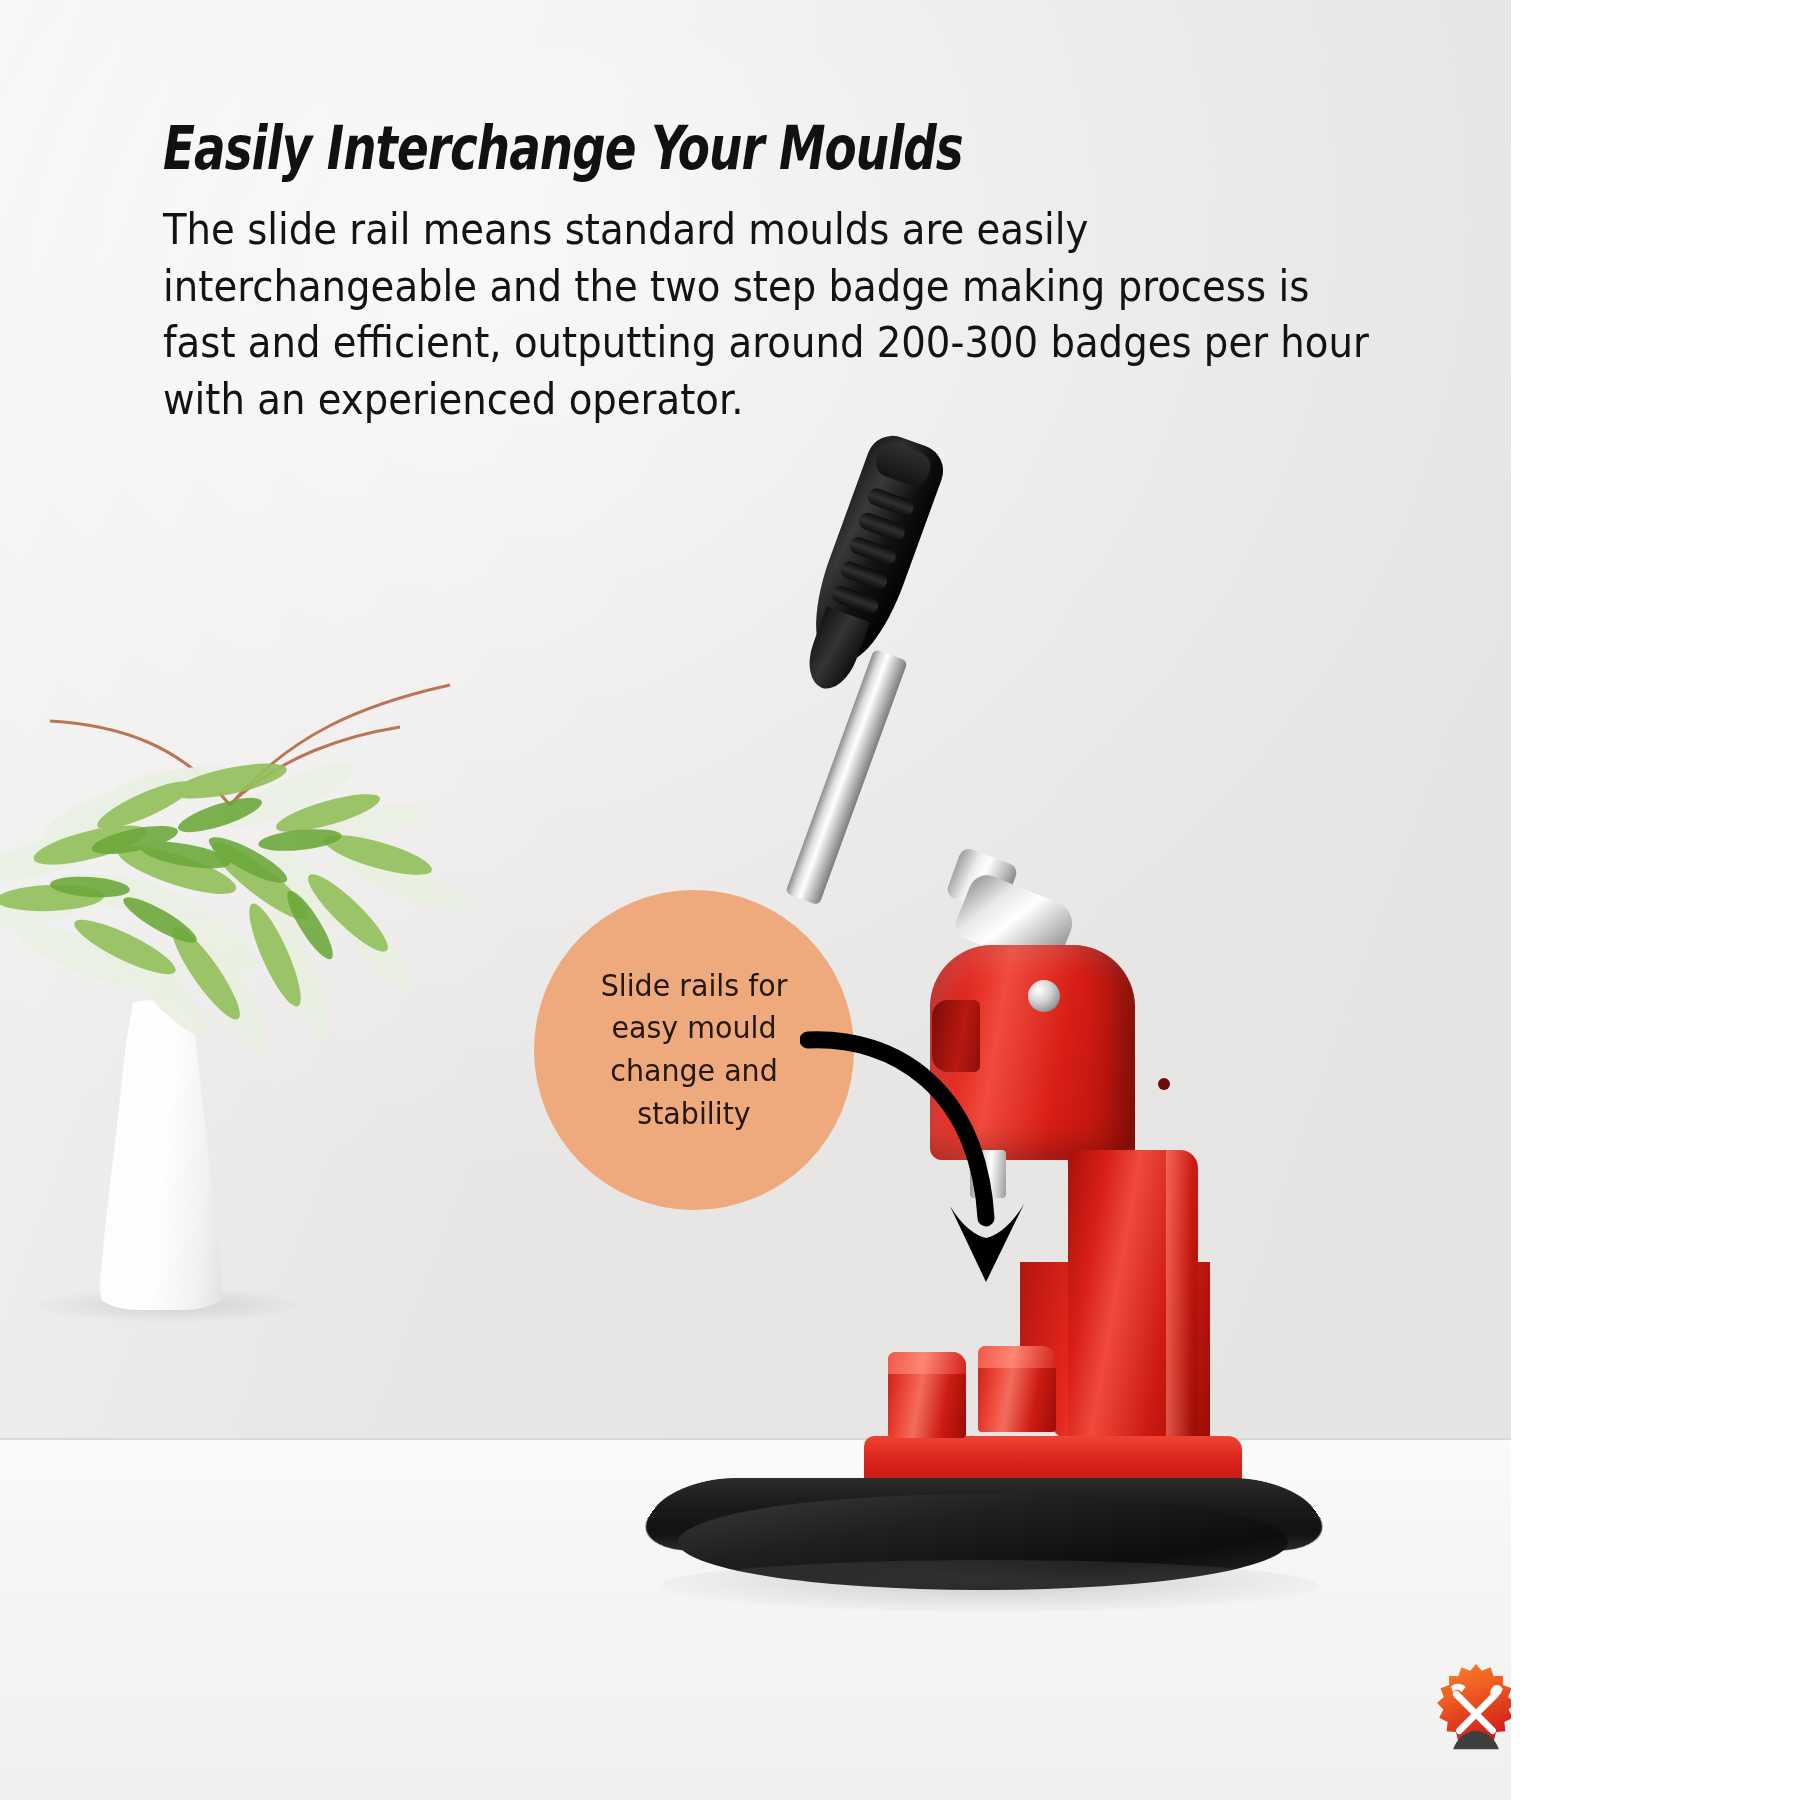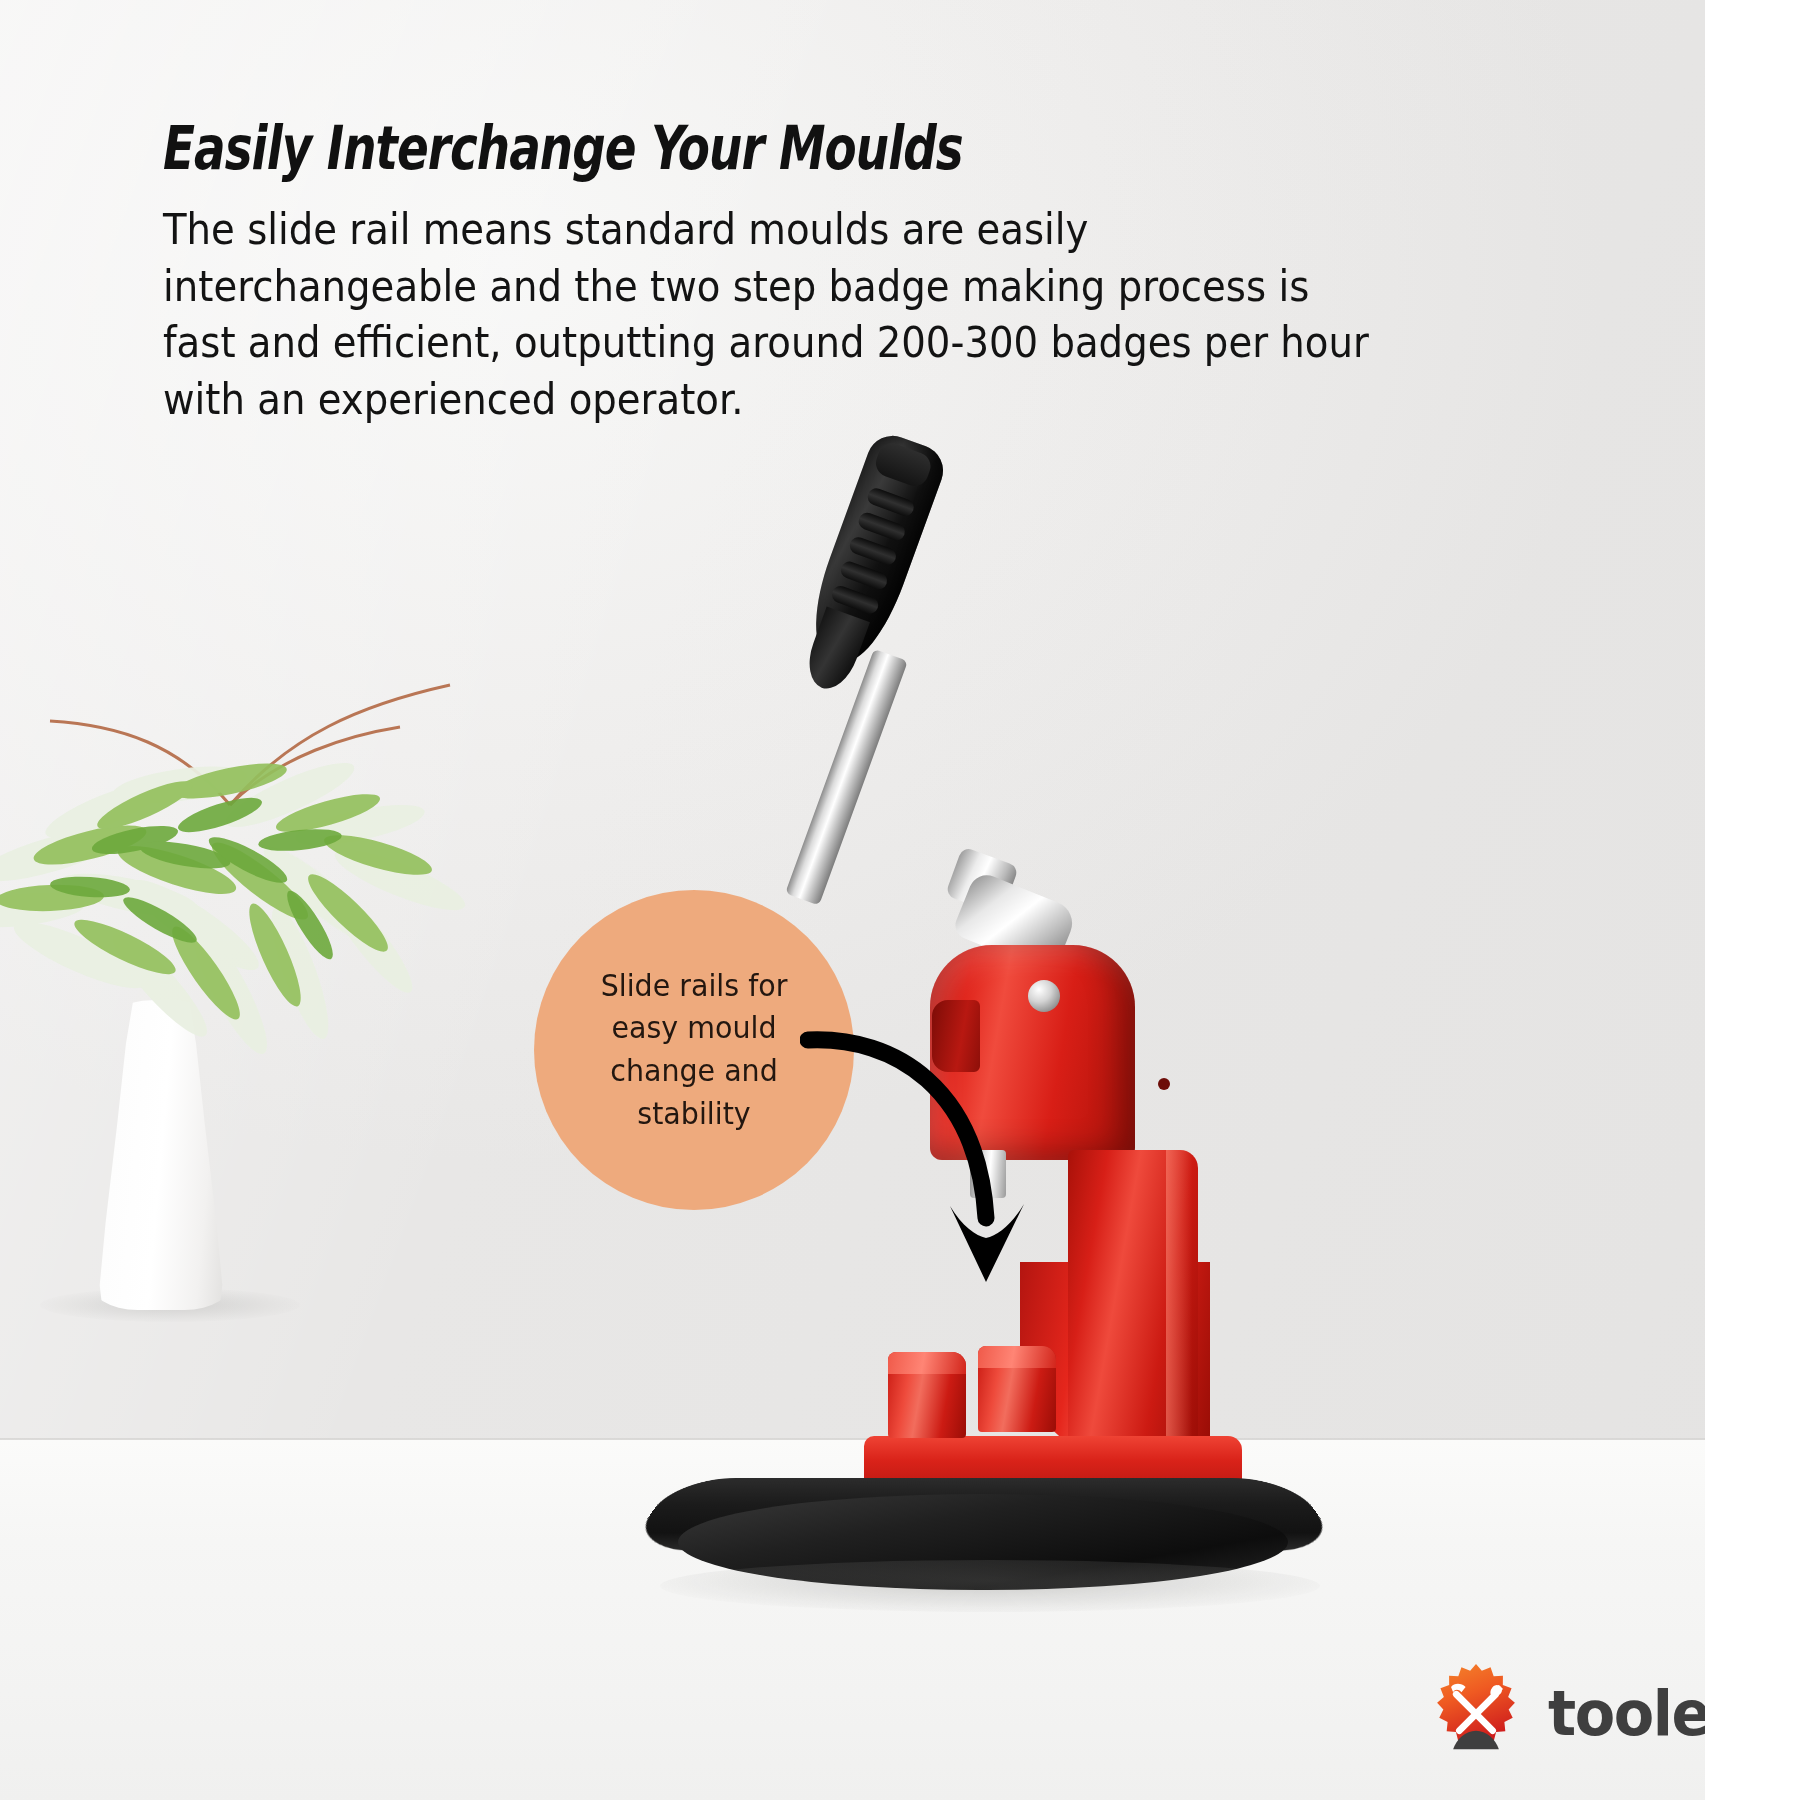--- a/index.html
+++ b/index.html
@@ -2,21 +2,21 @@
 <html><head>
 <meta charset="utf-8">
 <style>
   html, body {
     margin: 0;
     padding: 0;
     background: #ffffff;
   }
   #canvas {
     position: relative;
-    width: 1705px;
+    width: 1511px;
     height: 1800px;
     overflow: hidden;
     font-family: "DejaVu Sans", sans-serif;
     background: #f2f2f1;
   }
 
   
   .wall {
     position: absolute;
     left: 0; top: 0;

